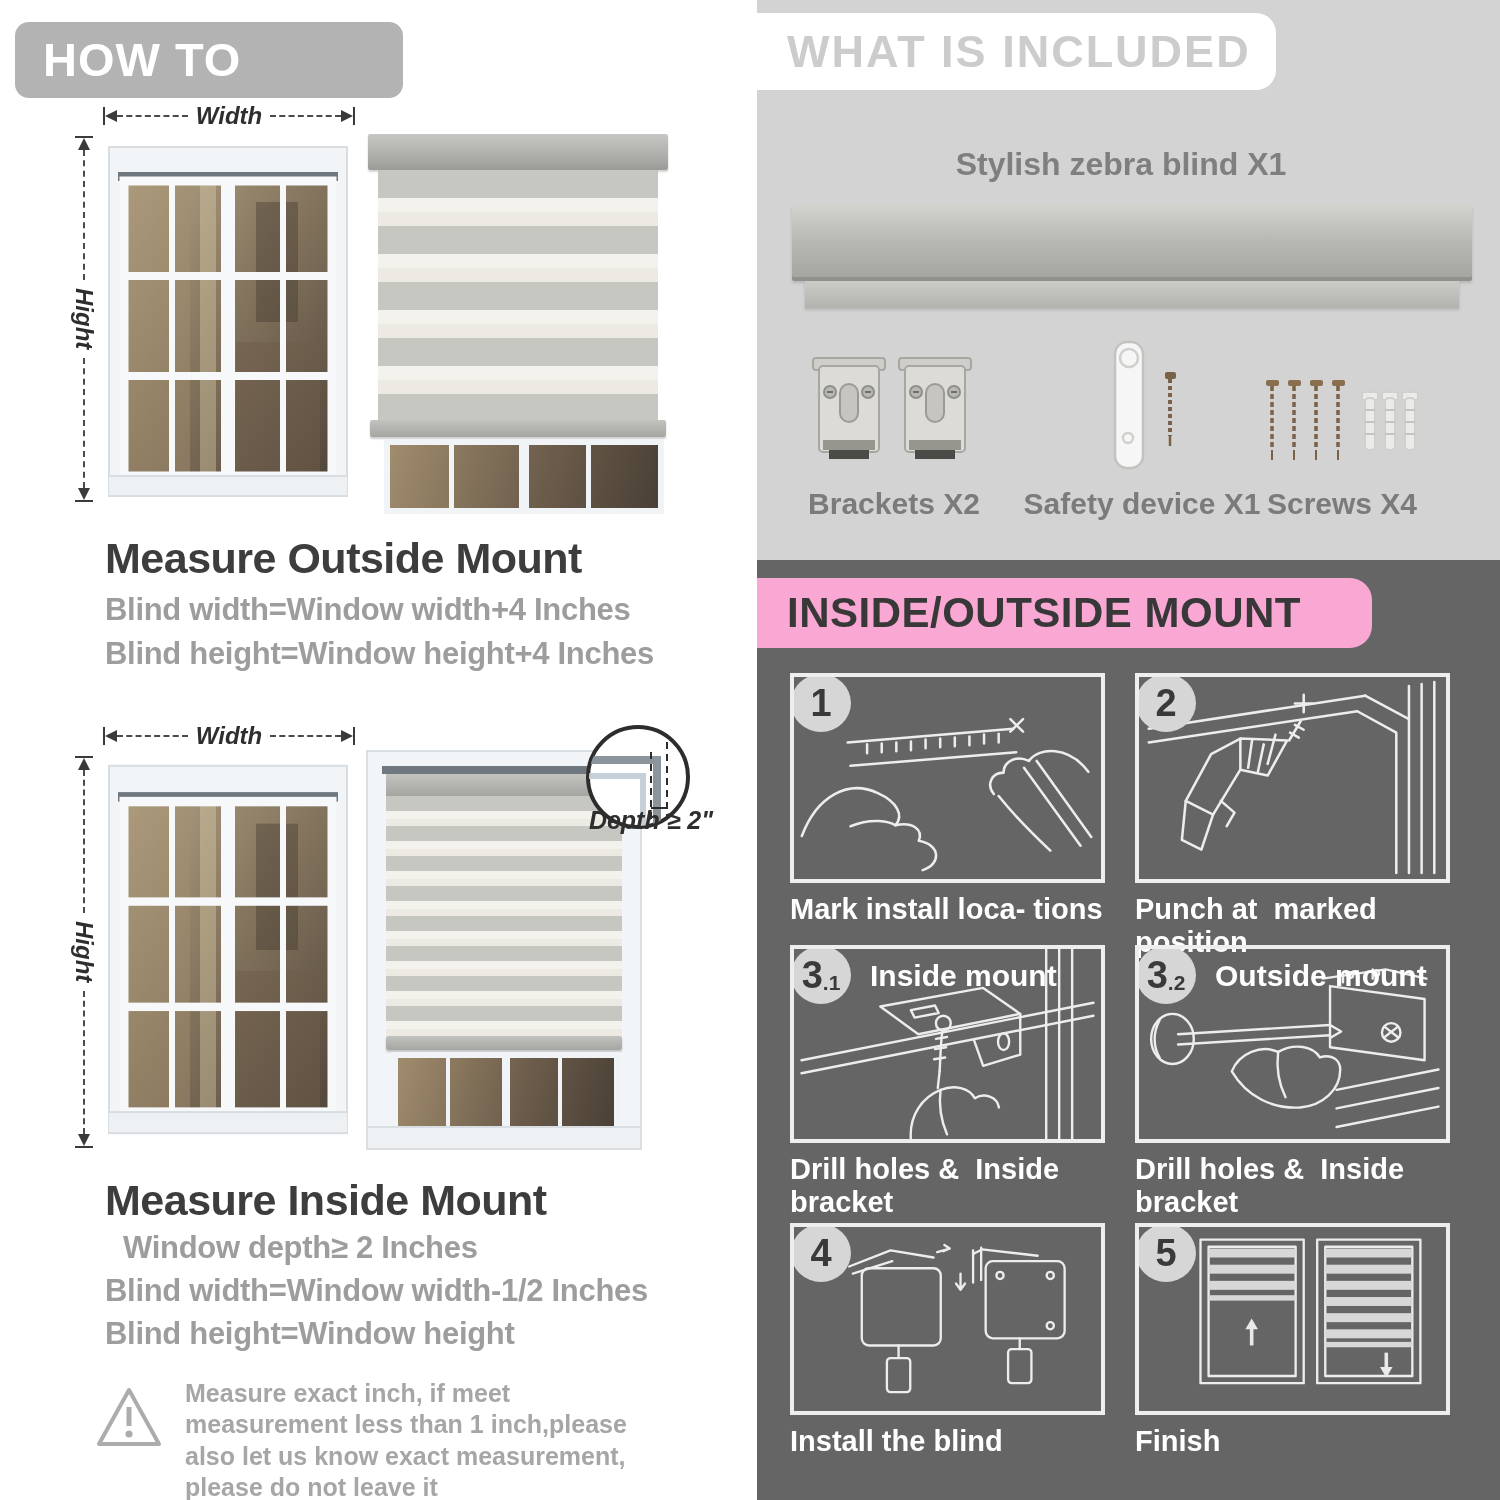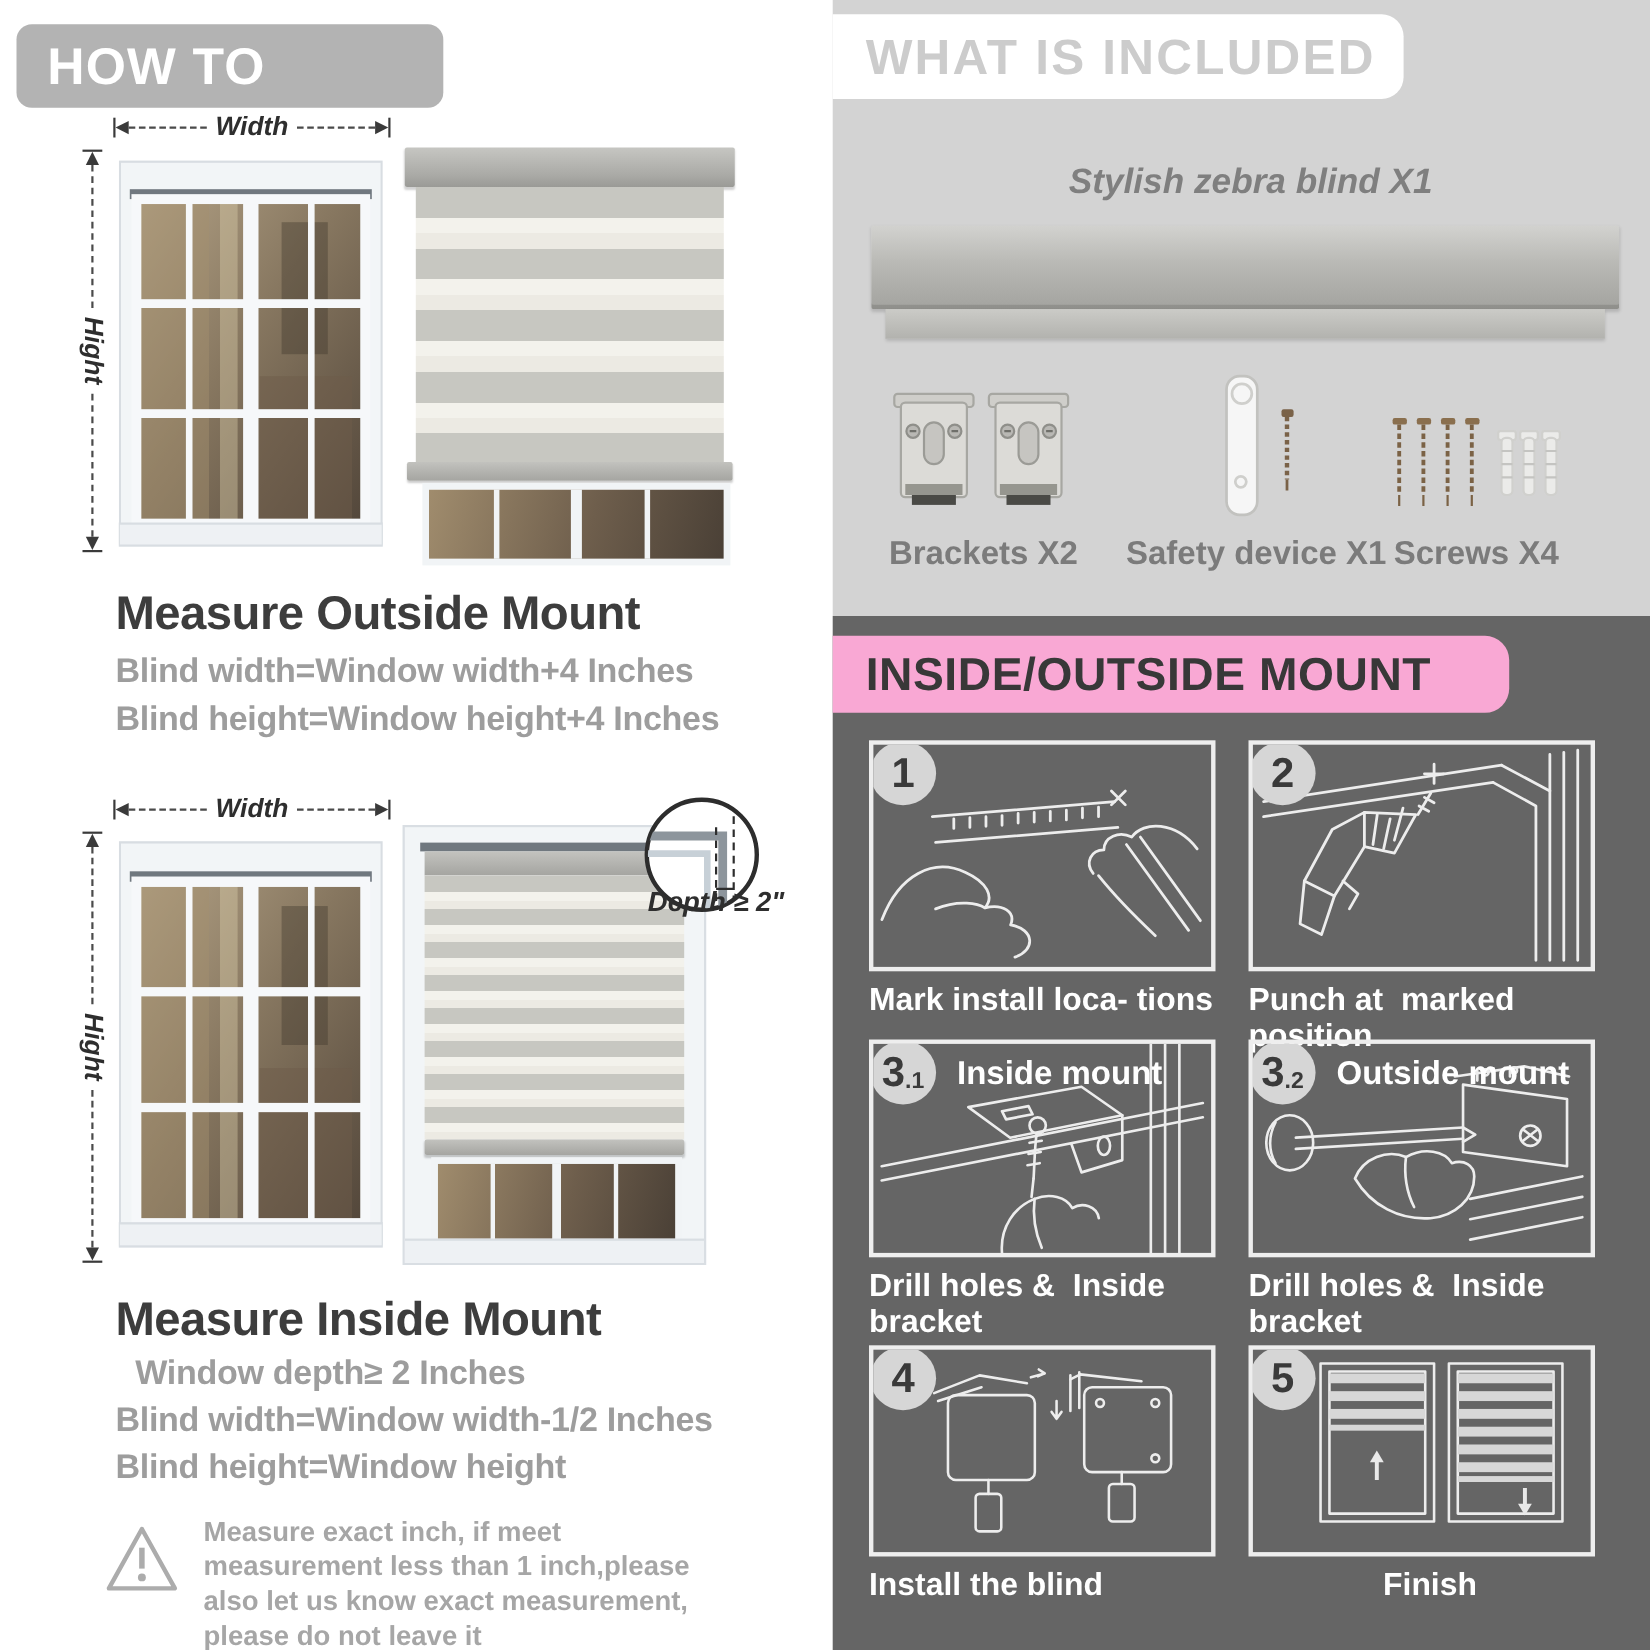--- a/index.html
+++ b/index.html
@@ -211,21 +211,21 @@
 
   <svg class="abs" style="left:95px;top:1382px;" width="68" height="72" viewBox="0 0 68 72">
     <path d="M34,8 L64,62 L4,62 Z" fill="none" stroke="#acacac" stroke-width="4" stroke-linejoin="round"></path>
     <rect x="31.5" y="25" width="5" height="19" fill="#acacac"></rect>
     <circle cx="34" cy="52" r="3.6" fill="#acacac"></circle>
   </svg>
   <div class="abs small-note" style="left:185px;top:1378px;width:475px;">Measure exact inch, if meet measurement less than 1 inch,please also let us know exact measurement, please do not leave it</div>
 
   <div class="abs rlight">
     <div class="rband">WHAT IS INCLUDED</div>
-    <div class="product-lbl" style="left:140px;top:146px;width:480px;font-style:italic;">Stylish zebra blind X1</div>
+    <div class="product-lbl" style="left:124px;top:146px;width:480px;">Stylish zebra blind X1</div>
 
     <div class="headrail-main"></div>
     <div class="headrail-lip"></div>
 
     <svg class="abs" style="left:52px;top:352px;" width="170" height="130" viewBox="0 0 170 130">
       <g>
         <g transform="translate(4,0)">
           <rect x="0" y="6" width="72" height="12" rx="3" fill="#cfceca" stroke="#a7a7a2" stroke-width="2"></rect>
           <rect x="6" y="14" width="60" height="86" rx="4" fill="#dcdbd7" stroke="#a7a7a2" stroke-width="2"></rect>
           <rect x="27" y="32" width="18" height="38" rx="9" fill="#c6c5c1" stroke="#9b9b96" stroke-width="2"></rect>
@@ -454,16 +454,16 @@
           <path d="M262,140 v20"></path>
             <path d="M262,168 l-7,-12 h14 Z" stroke="none"></path>
         </g>
       </svg>
       <div class="badge">
           <span class="num">5</span>
           <span class="sub"></span>
         </div>
       <div class="step-title"></div>
     </div>
-    <div class="caption" style="left:378px;top:865px;text-align:center;">Finish</div>
+    <div class="caption" style="left:378px;top:865px;">Finish</div>
   </div>
 
 </div>
 
 </body></html>

